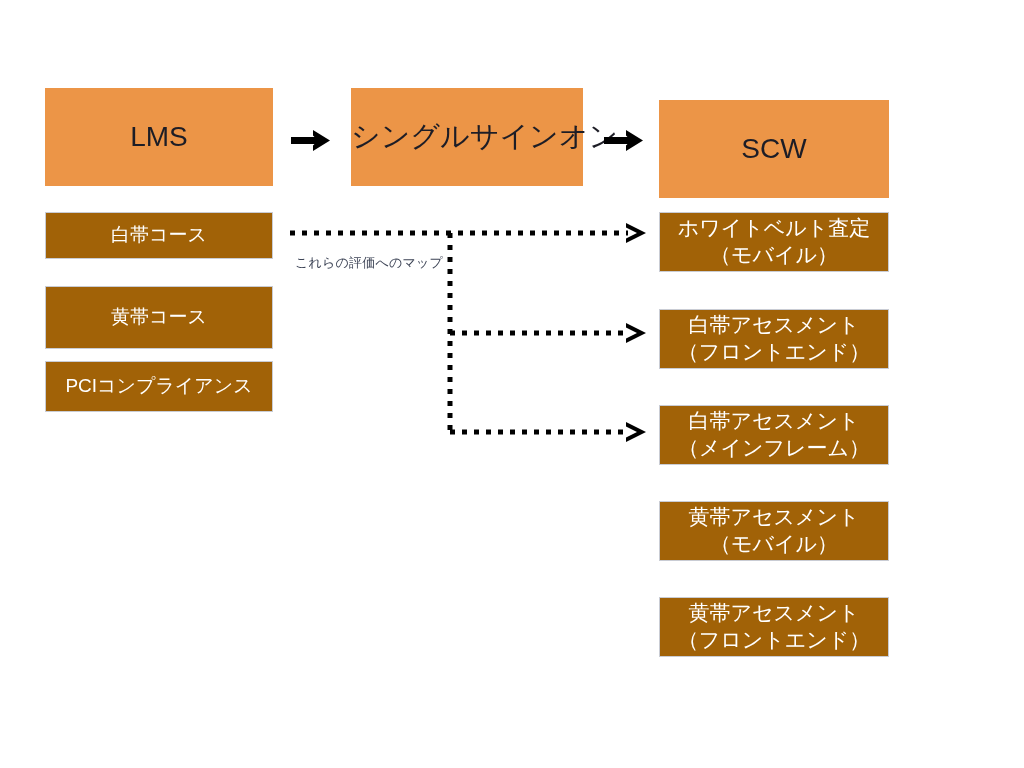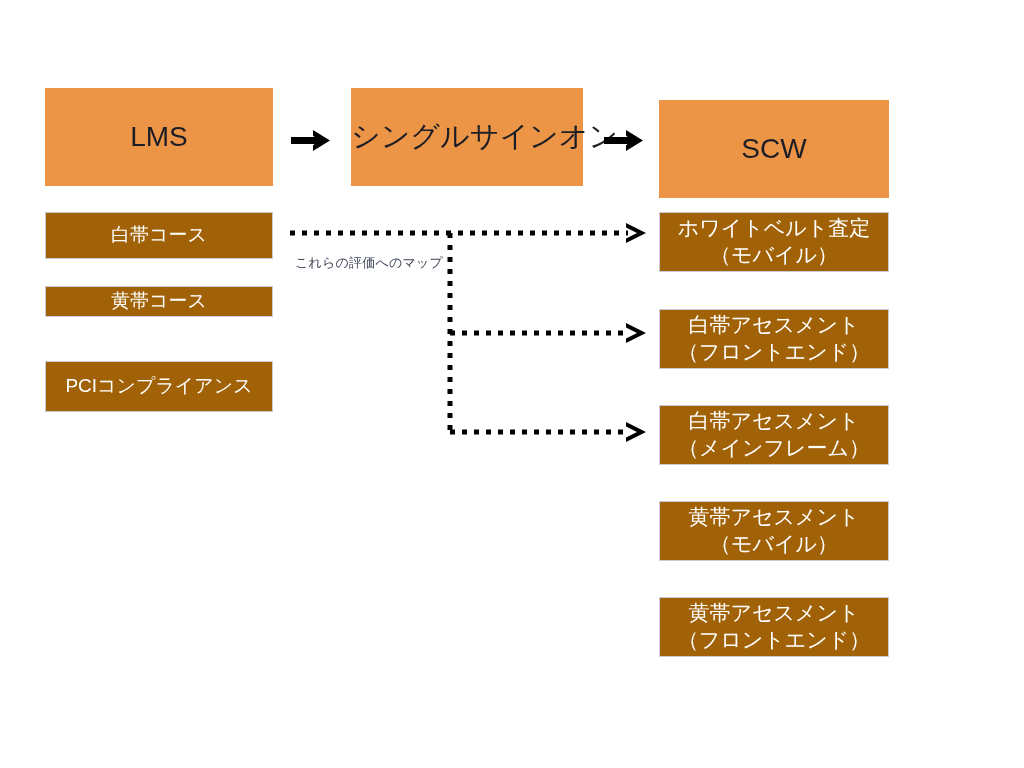--- a/index.html
+++ b/index.html
@@ -82,21 +82,21 @@
   </div>
 
   <div class="box box-orange title-lg" style="left:659px; top:88px; width:230px; height:98px;margin-top:12px;">
     <span class="lbl">SCW</span>
   </div>
 
   <div class="box box-navy item-sm" style="left:45px; top:212px; width:228px; height:47px;">
     <span class="lbl">白帯コース</span>
   </div>
 
-  <div class="box box-navy item-sm" style="left:45px; top:286px; width:228px; height:31px;">
+  <div class="box box-navy item-sm" style="left:45px; top:286px; width:228px; height:63px;">
     <span class="lbl">黄帯コース</span>
   </div>
 
   <div class="box box-navy item-sm" style="left:45px; top:361px; width:228px; height:51px;">
     <span class="lbl">PCIコンプライアンス</span>
   </div>
 
   <div class="box box-navy item-two" style="left:659px; top:212px; width:230px; height:60px;">
     <span class="lbl">ホワイトベルト査定
 （モバイル）</span>

